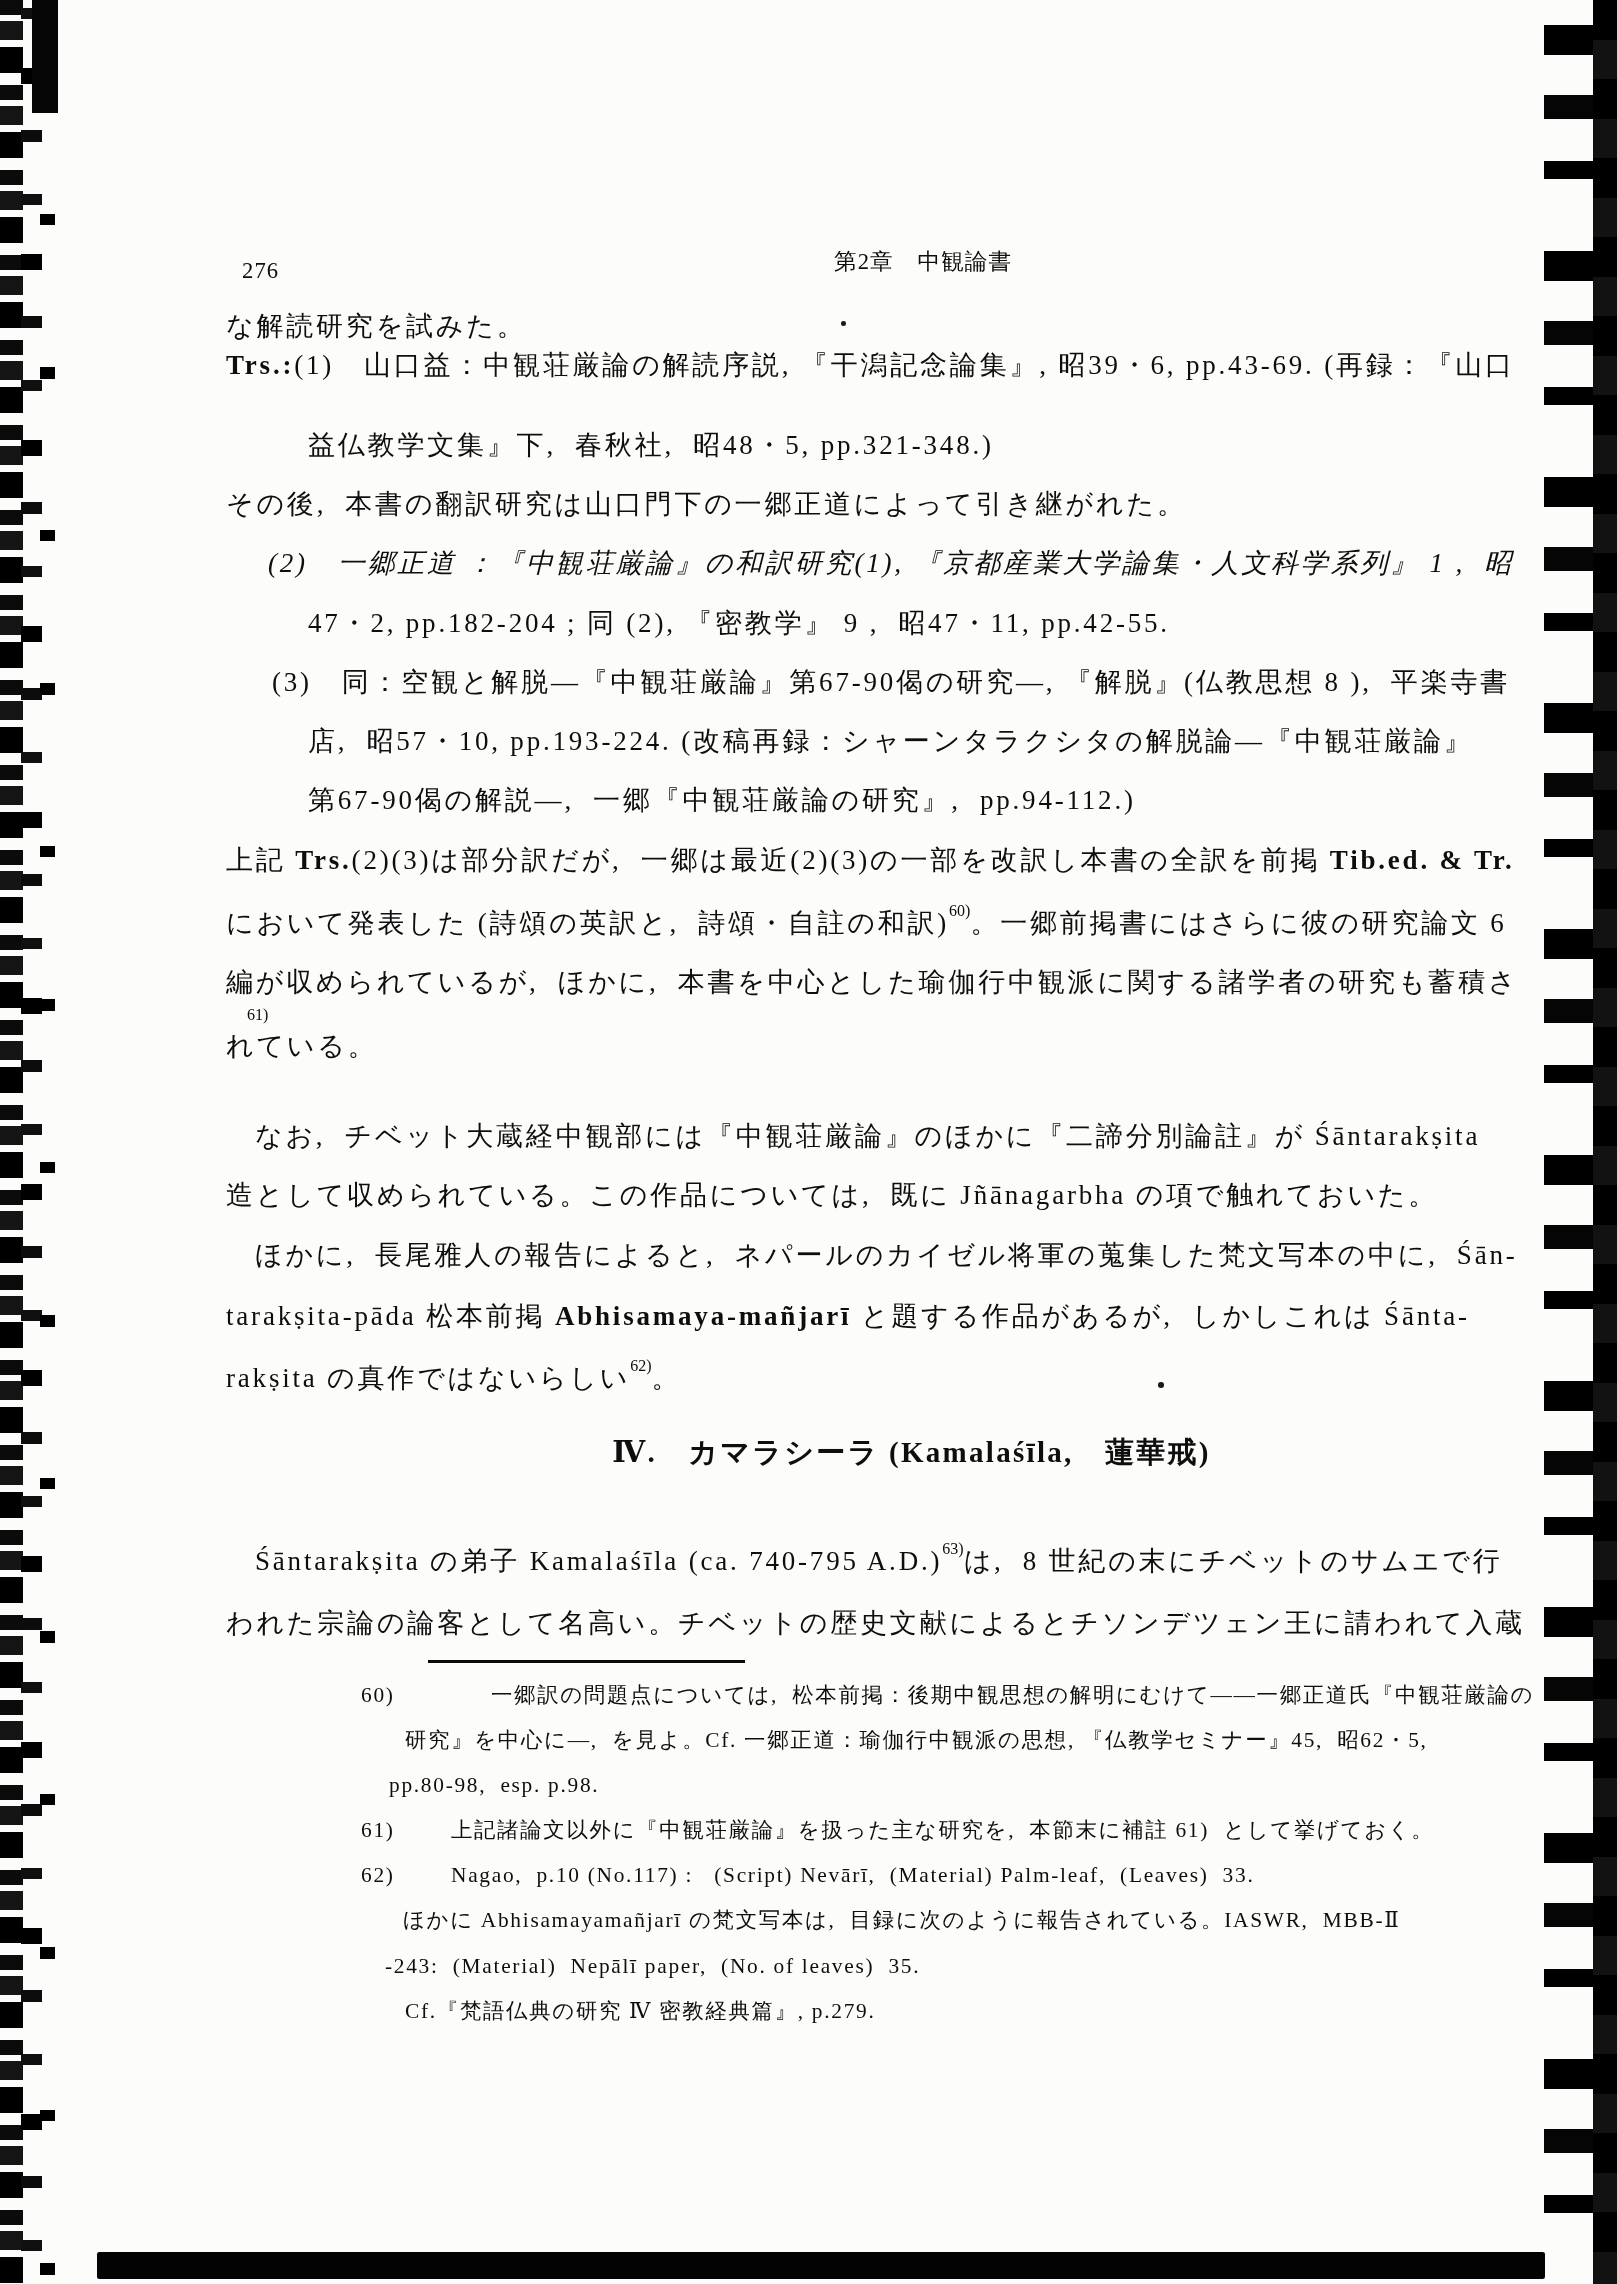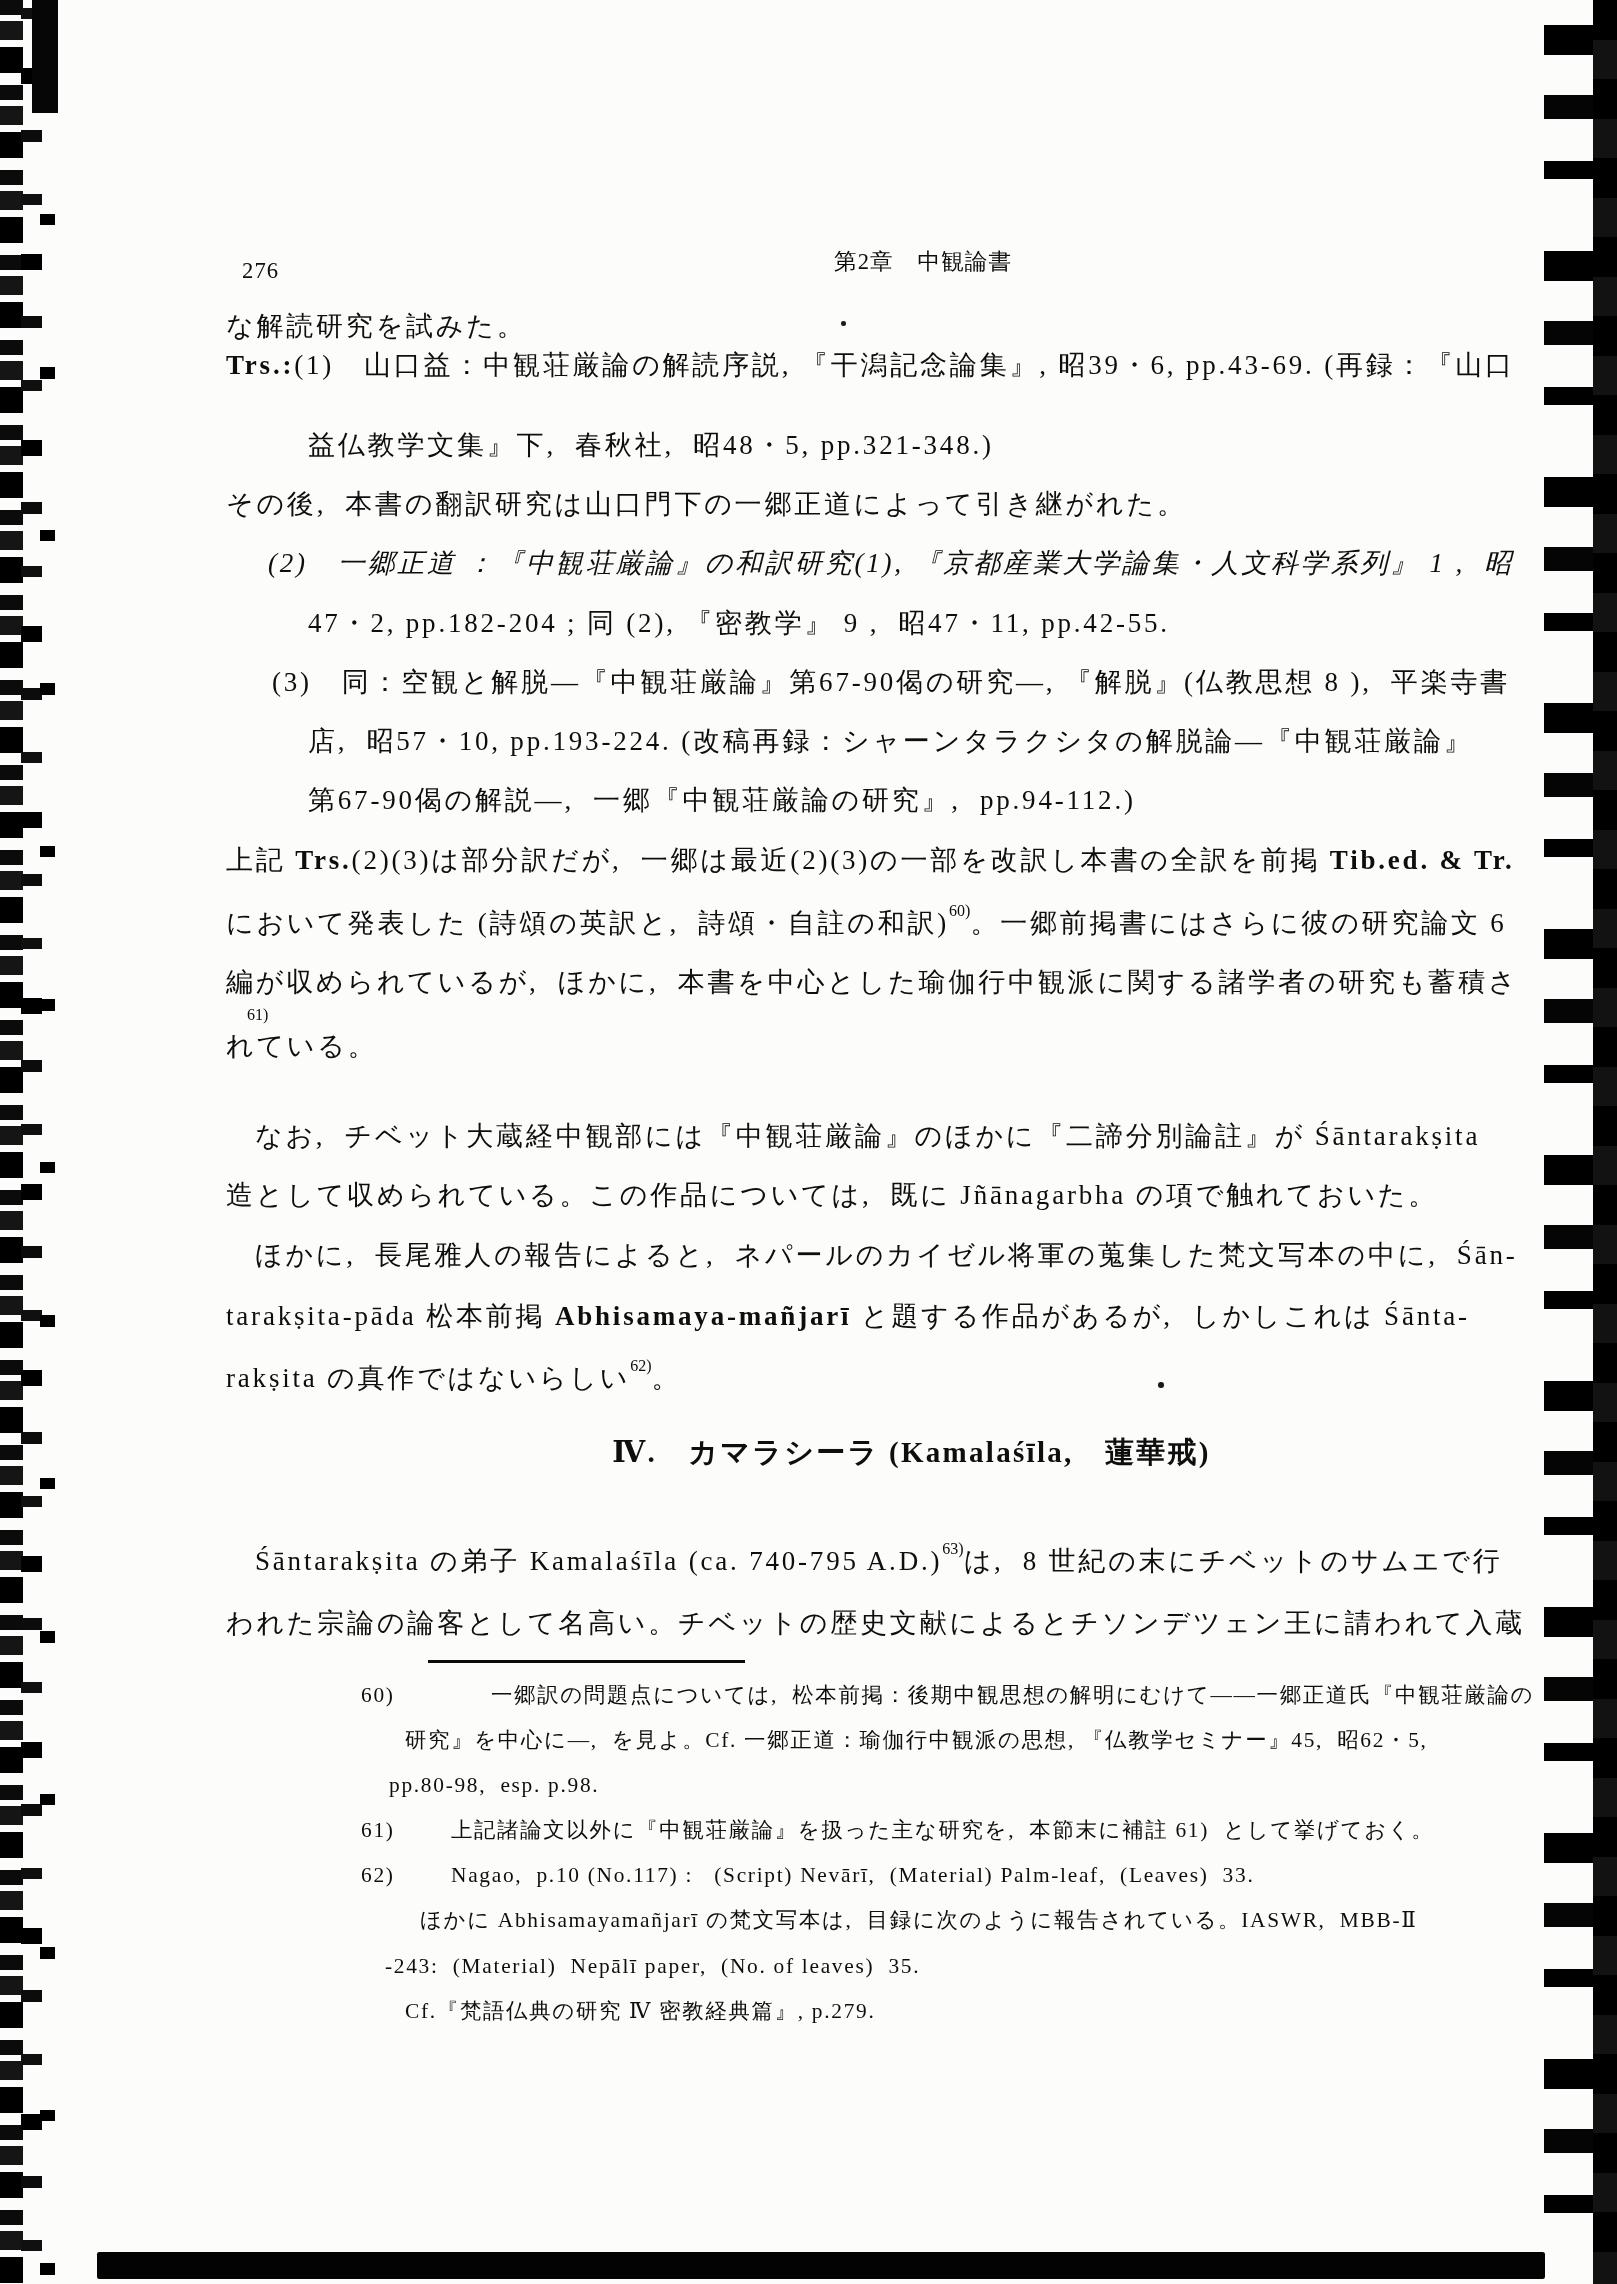--- a/index.html
+++ b/index.html
@@ -117,18 +117,18 @@
   <div class="t fn" style="left:361px;top:1685px;">60)</div>
   <div class="t fn" style="left:451px;top:1685px;margin-left:40px;">一郷訳の問題点については,  松本前掲：後期中観思想の解明にむけて——一郷正道氏『中観荘厳論の</div>
   <div class="t fn" style="left:405px;top:1730px;">研究』を中心に―,  を見よ。Cf. 一郷正道：瑜伽行中観派の思想, 『仏教学セミナー』45,  昭62・5,</div>
   <div class="t fn" style="left:389px;top:1775px;">pp.80-98,  esp. p.98.</div>
 
   <div class="t fn" style="left:361px;top:1820px;">61)</div>
   <div class="t fn" style="left:451px;top:1820px;">上記諸論文以外に『中観荘厳論』を扱った主な研究を,  本節末に補註 61)  として挙げておく。</div>
 
   <div class="t fn" style="left:361px;top:1865px;">62)</div>
   <div class="t fn" style="left:451px;top:1865px;">Nagao,  p.10 (No.117) :   (Script) Nevārī,  (Material) Palm-leaf,  (Leaves)  33.</div>
-  <div class="t fn" style="left:420px;top:1910px;">ほかに Abhisamayamañjarī の梵文写本は,  目録に次のように報告されている。IASWR,  MBB-Ⅱ</div>
+  <div class="t fn" style="left:403px;top:1910px;">ほかに Abhisamayamañjarī の梵文写本は,  目録に次のように報告されている。IASWR,  MBB-Ⅱ</div>
   <div class="t fn" style="left:385px;top:1956px;">-243:  (Material)  Nepālī paper,  (No. of leaves)  35.</div>
   <div class="t fn" style="left:405px;top:2001px;">Cf.『梵語仏典の研究 Ⅳ 密教経典篇』, p.279.</div>
 
 </div>
 
 
 </body></html>

